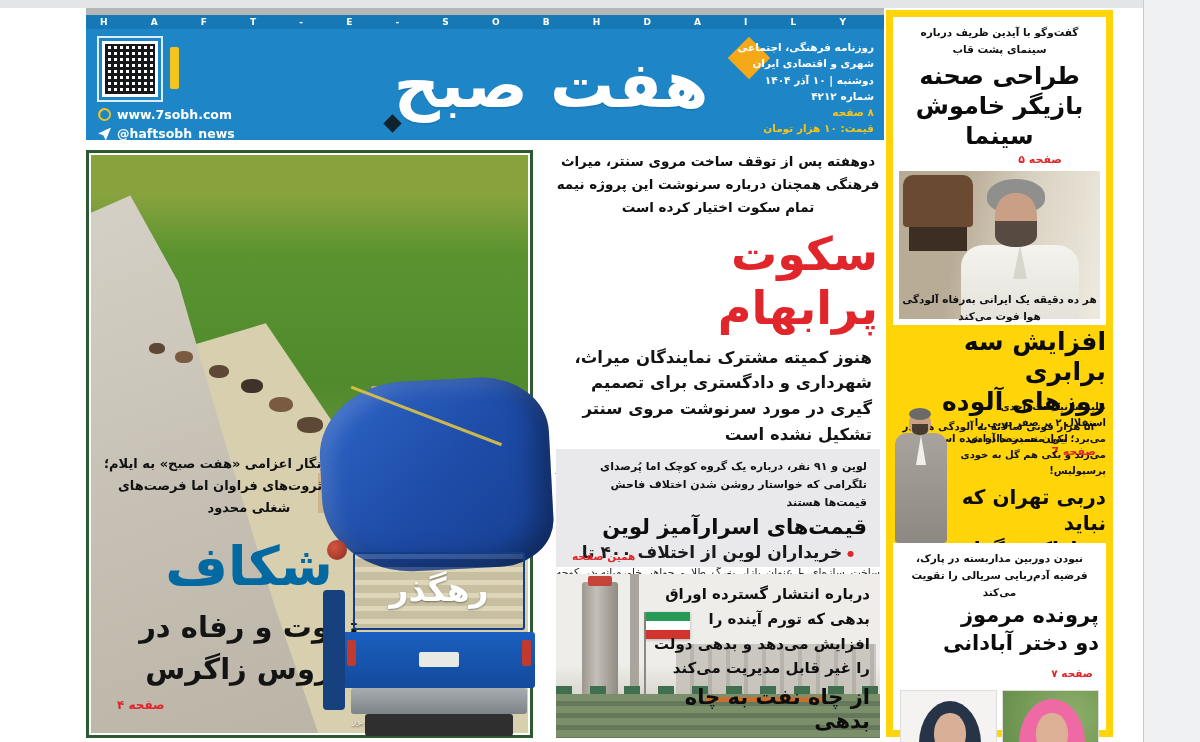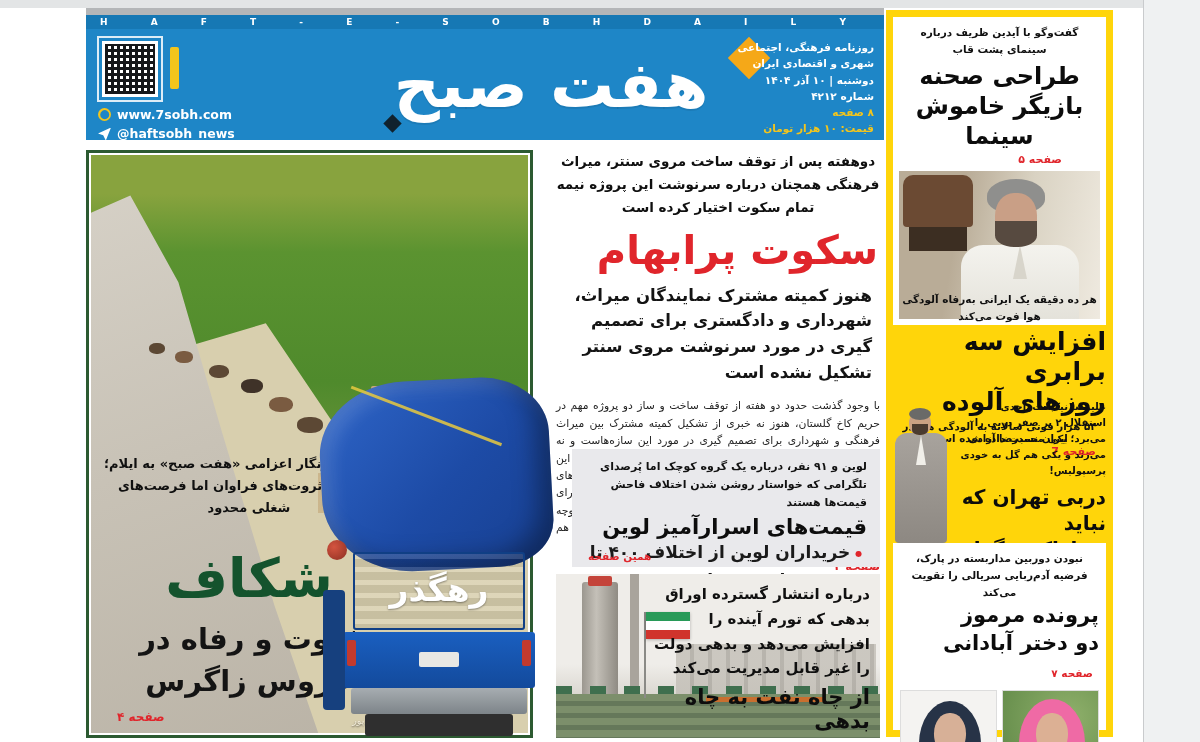--- a/index.html
+++ b/index.html
@@ -56,21 +56,21 @@
   .rubble { position:absolute; left:52%; top:55%; width:46%; height:8%;
     background:repeating-linear-gradient(90deg,#c9b astaire,#c9b389 0 8px,#a8906a 8px 14px); opacity:.9;
     background:repeating-linear-gradient(90deg,#c9b389 0 8px,#a8906a 8px 14px); }
   .don { position:absolute; border-radius:45%; background:#5c4834; }
   .don.b2 { background:#7a5b41; } .don.b3 { background:#3f3228; }
   .dot-blue { position:absolute; border-radius:50%; background:#3a6fc4; }
   .dot-red { position:absolute; border-radius:50%; background:#b04438; }
 
   #lead-textblock { left:14px; top:300px; width:292px; z-index:4; }
   #lead-kicker { font-size:13px; font-weight:bold; color:#101010; text-align:center; line-height:1.7; }
-  #lead-title-red { font-size:54px; font-weight:bold; color:#14532d; text-align:center; margin-top:28px; }
+  #lead-title-red { font-size:54px; font-weight:bold; color:#0369a1; text-align:center; margin-top:16px; }
   #lead-title-black { font-size:29px; font-weight:bold; color:#141414; text-align:center; line-height:1.45; margin-top:8px; }
   #lead-pageref { font-size:12px; font-weight:bold; text-align:left; padding-left:14px; margin-top:8px; }
   #lead-credit { position:absolute; bottom:9px; right:104px; color:#f2ecd9; font-size:9.5px; z-index:4;
     text-shadow:0 1px 2px rgba(0,0,0,.6); }
 
   
   #truck { position:absolute; right:-26px; bottom:-3px; width:235px; height:358px; z-index:6; }
   .tarp { position:absolute; left:0; top:0; width:230px; height:190px;
     background:linear-gradient(135deg,#2f66c9 0%,#1d4ba6 55%,#173f90 100%);
     border-radius:38% 30% 24% 40%; transform:rotate(-3deg);
@@ -89,25 +89,25 @@
   .plate { position:absolute; left:76px; top:20px; width:40px; height:15px; background:#e8e8e4; border-radius:2px; }
   .tlight { position:absolute; top:8px; width:9px; height:26px; background:#c23a2e; border-radius:2px; }
   .bumper { position:absolute; left:30px; top:308px; width:176px; height:26px;
     background:linear-gradient(180deg,#a7adb1,#7d8489); border-radius:3px; }
   .under { position:absolute; left:44px; top:334px; width:148px; height:22px; background:#2f2f2f; border-radius:3px; }
   .cab { position:absolute; left:2px; top:210px; width:22px; height:120px; background:#16407e; border-radius:4px; }
 
   
   #center { left:556px; top:150px; width:324px; height:588px; }
   #main-kicker { font-size:13.5px; font-weight:bold; text-align:center; line-height:1.7; color:#0f0f0f; }
-  #main-headline { font-size:40px; font-weight:bold; color:#e0252b; text-align:right; margin-top:8px; padding-right:2px; }
+  #main-headline { font-size:46px; font-weight:bold; color:#e0252b; text-align:right; margin-top:8px; padding-right:2px; }
   #main-subhead { font-size:16.5px; font-weight:bold; text-align:right; line-height:1.55; margin-top:10px; padding:0 8px; color:#141414; }
   #main-body { font-size:10.8px; text-align:justify; line-height:1.62; margin-top:12px; color:#242424; }
   #main-pageref { font-size:11.5px; font-weight:bold; text-align:right; margin-top:5px; }
-  #levin { position:absolute; left:0; right:0; top:299px; height:118px; background:#e9e9ec; padding:9px 13px;margin-left:16px; }
+  #levin { position:absolute; left:0; right:0; top:299px; height:118px; background:#e9e9ec; padding:9px 13px; }
   #levin-kicker { font-size:11px; font-weight:bold; text-align:right; line-height:1.65; color:#111; }
   #levin-title { font-size:21px; font-weight:bold; text-align:right; margin-top:3px; color:#0d0d0d; }
   .bullet { font-size:17px; font-weight:bold; text-align:center; line-height:1.6; color:#1a1a1a; }
   .bullet:before { content:"●"; color:#e0252b; font-size:8px; margin-left:5px; vertical-align:2px; }
   #levin-pageref { position:absolute; left:16px; bottom:5px; font-size:10.5px; font-weight:bold; }
   #oil { position:absolute; left:0; right:0; top:424px; height:164px; overflow:hidden; background:#eceae6; }
   .sky { position:absolute; inset:0; background:linear-gradient(180deg,#efede9 0 55%, #d9d6cf 75%, #c9c6bd 100%); }
   .tower1 { position:absolute; left:26px; top:8px; width:36px; height:120px;
     background:linear-gradient(90deg,#9b978f,#c4c0b8 40%,#8f8b83); border-radius:3px; }
   .tower1:before { content:""; position:absolute; left:6px; top:-6px; width:24px; height:10px; background:#c4443a; border-radius:2px; }

